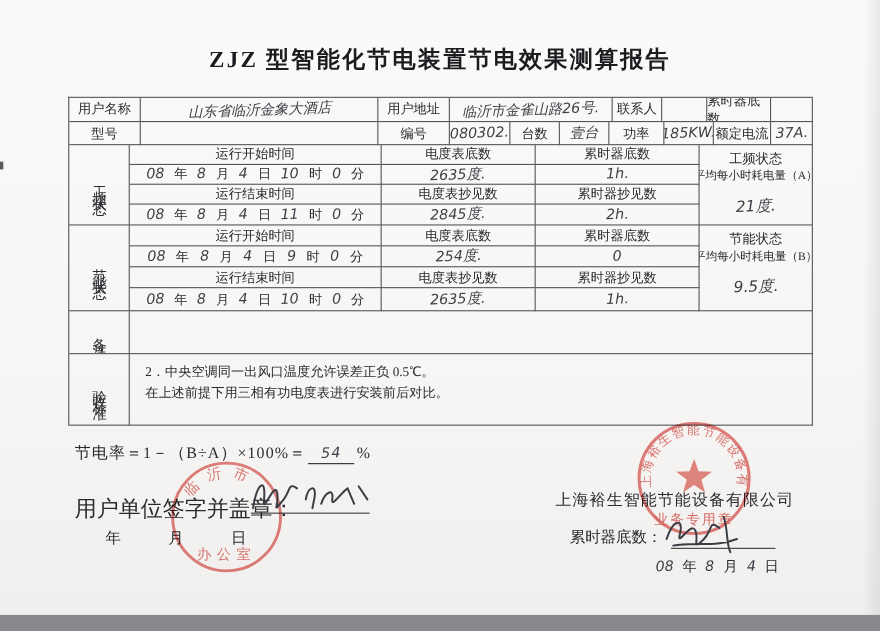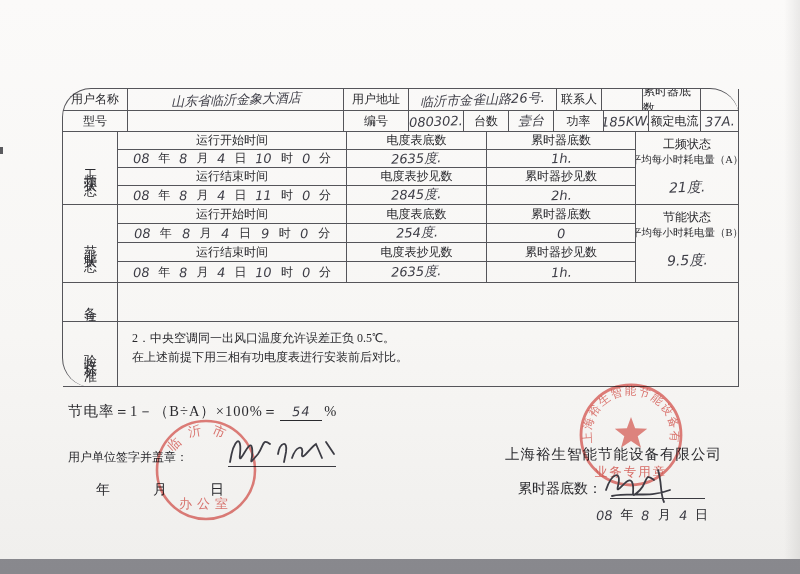--- a/index.html
+++ b/index.html
@@ -15,21 +15,21 @@
   .edge-shade { position:absolute; right:0; top:0; width:16px; height:559px;
     background:linear-gradient(to right, rgba(0,0,0,0), rgba(0,0,0,0.07)); }
   .speck { position:absolute; left:0; top:147px; width:3px; height:7px; background:#5a5a5e; }
 
   .title {
     position:absolute; top:40px; left:0; width:800px; text-align:center;
     font-size:21px; font-weight:bold; letter-spacing:2px; color:#1c1c20;
   }
 
   .tbl { position:absolute; left:62px; top:88px; width:676px;
-         border-top:1px solid #55555a; border-left:1px solid #55555a;border-radius:29px; }
+         border-top:1px solid #55555a; border-left:1px solid #55555a; }
   .grow { display:grid; }
   .cell { border-right:1px solid #55555a; border-bottom:1px solid #55555a;
           box-sizing:border-box; display:flex; align-items:center; justify-content:center;
           font-size:12px; overflow:hidden; }
   .r1 { grid-template-columns:65px 216px 65px 148px 45px 41px 58px 38px; height:22px; }
   .r2 { grid-template-columns:65px 216px 65px 55px 45px 45px 50px 45px 52px 38px; height:21px; }
   .sect { display:grid; grid-template-columns:55px 518px 103px; }
   .mid .grow { grid-template-columns:229px 140px 149px; }
   .h18{height:18px} .h19{height:19px} .h21{height:21px}
   .vlabel { writing-mode:vertical-rl; text-orientation:upright; letter-spacing:5px;
@@ -43,39 +43,40 @@
         font-size:13px; display:inline-block; transform:rotate(-2deg); }
   .u { font-size:12px; color:#2c2c31; }
   .sumcell { flex-direction:column; justify-content:flex-start; padding-top:4px; }
   .sline1 { font-size:12px; }
   .sline2 { font-size:10.5px; white-space:nowrap; }
   .sval { margin-top:12px; font-size:14px; }
 
   .formula { position:absolute; left:68px; top:402px; font-size:14.5px; letter-spacing:1px; }
   .fval { display:inline-block; width:42px; text-align:center;
           border-bottom:1.5px solid #2a2a2e; margin:0 2px; }
-  .sign-label { position:absolute; left:68px; top:449px; font-size:12px; }
+  .sign-label { position:absolute; left:68px; top:449px; font-size:20px; }
   .blank-date { position:absolute; left:96px; top:481px; width:128px;
                 display:flex; justify-content:space-between; font-size:14px; }
   .company { position:absolute; left:505px; top:445px; font-size:14.5px; letter-spacing:1px; }
   .installer { position:absolute; left:518px; top:480px; font-size:14px; }
   .inst-underline { position:absolute; left:610px; top:498px; width:95px; height:1px; background:#3a3a40; }
   .user-underline { position:absolute; left:228px; top:466px; width:108px; height:1px; background:#3a3a40; }
   .install-date { position:absolute; left:596px; top:506px; width:112px;
                   display:flex; justify-content:space-between; align-items:center; font-size:13px; }
   .stamp { position:absolute; mix-blend-mode:multiply; opacity:0.85; }
   .sig { position:absolute; }
 </style>
 </head>
 <body>
 
 <div class="paper">
   <div class="edge-shade"></div>
   <div class="speck"></div>
 
+  <div class="title">ZJZ 型智能化节电装置节电效果测算报告</div>
 
   <div class="tbl">
 
     <div class="grow r1">
       <div class="cell">用户名称</div>
       <div class="cell">
           <span class="hw">山东省临沂金象大酒店</span>
         </div>
       <div class="cell">用户地址</div>
       <div class="cell">

